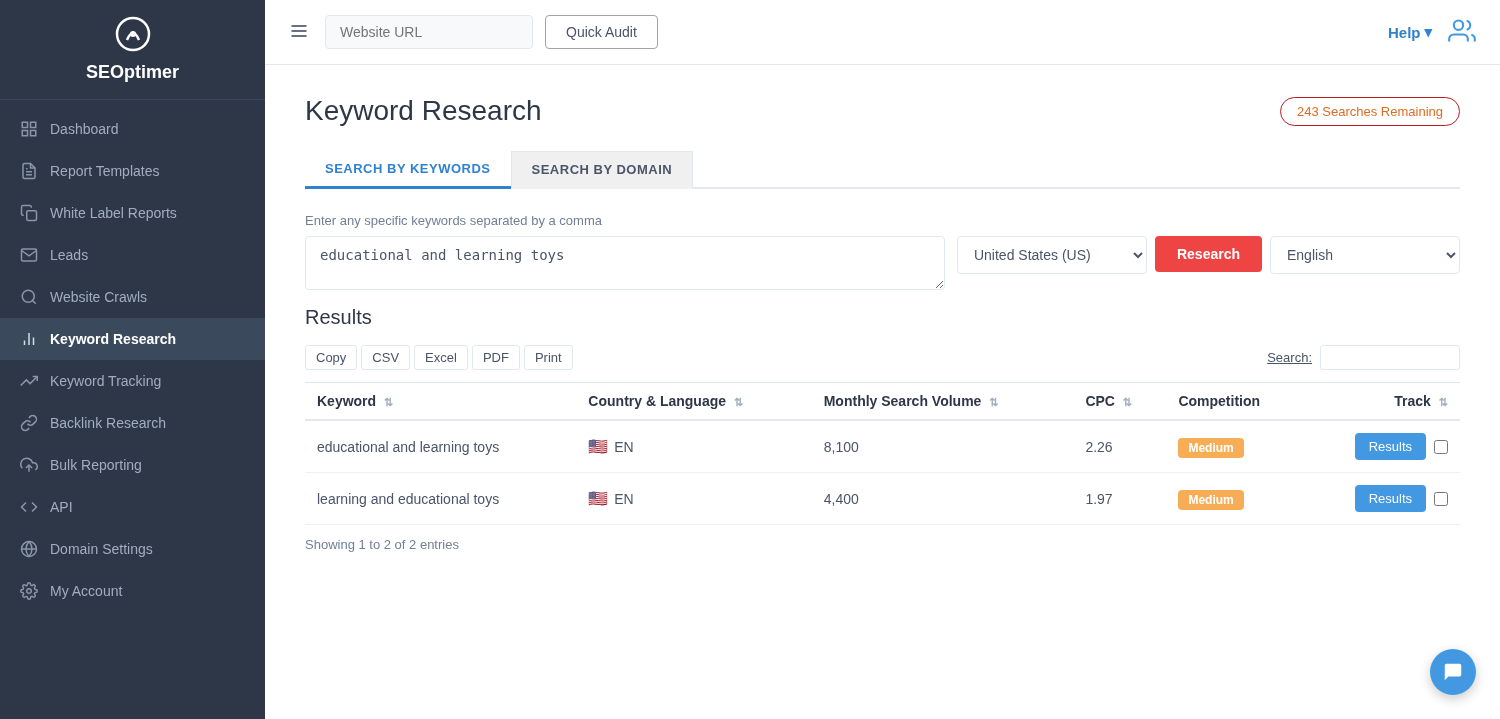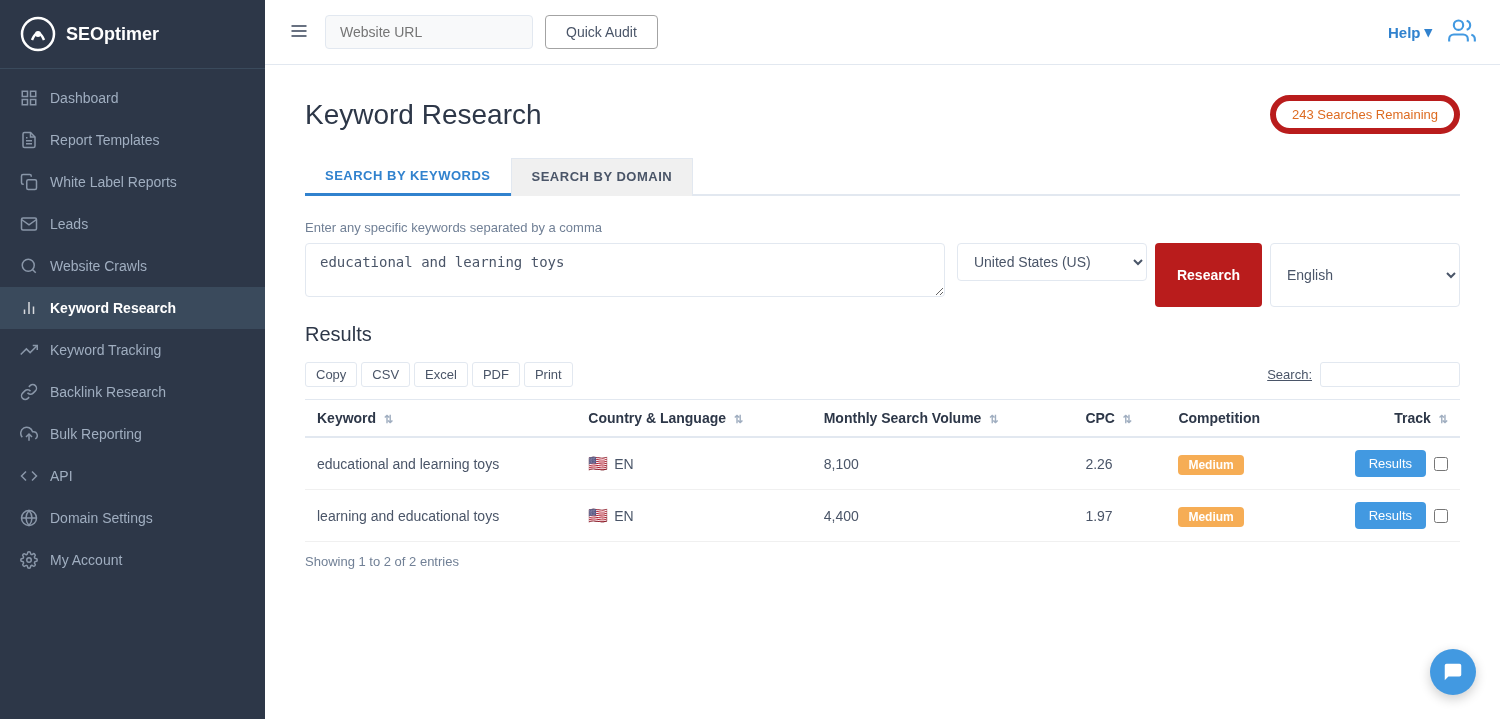--- a/index.html
+++ b/index.html
@@ -17,20 +17,21 @@
     }
     .sidebar-logo {
       display: flex;
       align-items: center;
       padding: 16px 20px;
       gap: 10px;
       color: #fff;
       font-size: 18px;
       font-weight: 700;
       border-bottom: 1px solid #3a4a5c;
+      flex-direction: column;
     }
     .logo-icon {
       width: 36px;
       height: 36px;
     }
     .sidebar-nav {
       flex: 1;
       overflow-y: auto;
       padding: 8px 0;
     }
@@ -121,21 +122,21 @@
       align-items: center;
       justify-content: space-between;
       margin-bottom: 24px;
     }
     .page-title {
       font-size: 28px;
       font-weight: 400;
       color: #2d3748;
     }
     .searches-badge {
-      border: 6px solid #b91c1c;
+      border: 1px solid #b91c1c;
       color: #dd6b20;
       padding: 6px 16px;
       border-radius: 20px;
       font-size: 13px;
       background: #fff;
     }
 
     
     .tabs {
       display: flex;
@@ -190,22 +191,22 @@
       width: 190px;
       padding: 9px 12px;
       border: 1px solid #e2e8f0;
       border-radius: 4px;
       font-size: 14px;
       color: #4a5568;
       background: #fff;
       cursor: pointer;
     }
     .research-btn {
-      padding: 24px 22px;
-      background: #b91c1c;
+      padding: 10px 22px;
+      background: #ef4444;
       border: none;
       border-radius: 4px;
       font-size: 14px;
       font-weight: 600;
       color: #fff;
       cursor: pointer;
       white-space: nowrap;
     }
     .top-controls {
       display: flex;

